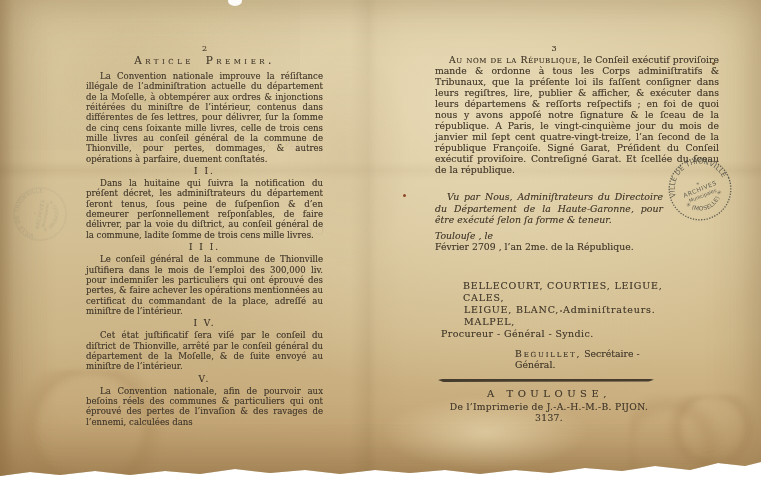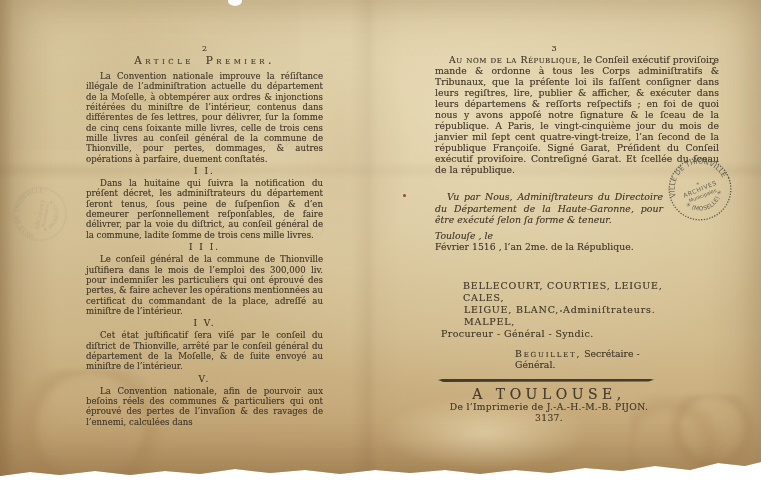--- a/index.html
+++ b/index.html
@@ -42,21 +42,21 @@
   .lower{width:228px;margin-top:16px;}
   p.vu{margin:0;font-style:italic;text-align:justify;text-indent:12px;font-size:9.4px;line-height:11.5px;}
   .dateline{display:flex;margin-top:4px;font-size:9.3px;line-height:11px;flex-direction:column;}
   .dateline .dl{font-style:italic;}
   .dateline .sp{display:inline-block;width:34px;}
   .sigs{margin-top:6px;font-size:9.5px;line-height:12px;letter-spacing:.8px;}
   .sig-0{margin-left:34px;}.sig-1{margin-left:28px;margin-top:28px;}.sig-2{margin-left:29px;}.sig-3{margin-left:6px;letter-spacing:.4px;}
   .secretary{margin-top:8px;margin-left:80px;font-size:9.3px;line-height:11px;}
   .secretary .sc{font-variant:small-caps;letter-spacing:1.8px;}
   .rule{width:216px;height:3.4px;background:#453c2d;margin:9px 0 6px 3px;clip-path:polygon(0 45%,2.5% 8%,97.5% 0%,100% 40%,97.5% 92%,2.5% 100%);}
-  .imprint-city{text-align:center;letter-spacing:4.5px;font-size:14px;line-height:12px;}
+  .imprint-city{text-align:center;letter-spacing:4.5px;font-size:10px;line-height:12px;}
   .imprint-line{text-align:center;font-size:9.2px;line-height:11px;margin-top:1px;letter-spacing:.3px;}
   
   .ghost{position:absolute;transform:scaleX(-1);opacity:.055;color:#3c3322;filter:blur(.6px);letter-spacing:2.5px;text-align:center;pointer-events:none;}
   .ghost.g1{left:95px;top:136px;width:230px;font-size:11.5px;}
   .ghost.g2{left:90px;top:223px;width:240px;font-size:12.5px;}
   
   .stamp{position:absolute;pointer-events:none;}
   .stamp svg{display:block;width:100%;height:100%;}
   .stamp-main{left:667px;top:156px;width:66px;height:66px;transform:rotate(-22deg);color:#3e413b;opacity:.8;}
   .stamp-faint{left:12px;top:186px;width:56px;height:56px;transform:rotate(-78deg);color:#5f6a63;opacity:.22;filter:blur(.4px);}
@@ -97,21 +97,21 @@
 
     <div class="page page-right">
       <div class="pageno pr">3</div>
       <p class="body gap14"><span class="smallcaps">Au nom de la République</span><span>, le Conſeil exécutif proviſoire mande &amp; ordonne à tous les Corps adminiſtratifs &amp; Tribunaux, que la préſente loi ils faſſent conſigner dans leurs regiſtres, lire, publier &amp; afficher, &amp; exécuter dans leurs départemens &amp; reſſorts reſpectifs ; en foi de quoi nous y avons appoſé notre ſignature &amp; le ſceau de la république. A Paris, le vingt-cinquième jour du mois de janvier mil ſept cent quatre-vingt-treize, l’an ſecond de la république Françoiſe. Signé Garat, Préſident du Conſeil exécutif proviſoire. Contreſigné Garat. Et ſcellée du ſceau de la république.</span></p>
 
       <div class="lower">
         <p class="vu">Vu par Nous, Adminiſtrateurs du Directoire du Département de la Haute-Garonne, pour être exécuté ſelon ſa forme &amp; teneur.</p>
         <div class="dateline">
           <span class="dl">Toulouſe , le</span>
           <span class="sp"></span>
-          <span>Février 1516 , l’an 2me. de la République.</span>
+          <span>Février 2709 , l’an 2me. de la République.</span>
         </div>
         <div class="sigs">
           <div class="sig-1">BELLECOURT, COURTIES, LEIGUE, CALES,</div>
           <div class="sig-2">LEIGUE, BLANC, Adminiſtrateurs. MALPEL,</div>
           <div class="sig-3">Procureur - Général - Syndic.</div>
         </div>
         <div class="secretary">
           <span class="sc">Beguillet,</span>
           <span>Secrétaire - Général.</span>
         </div>

